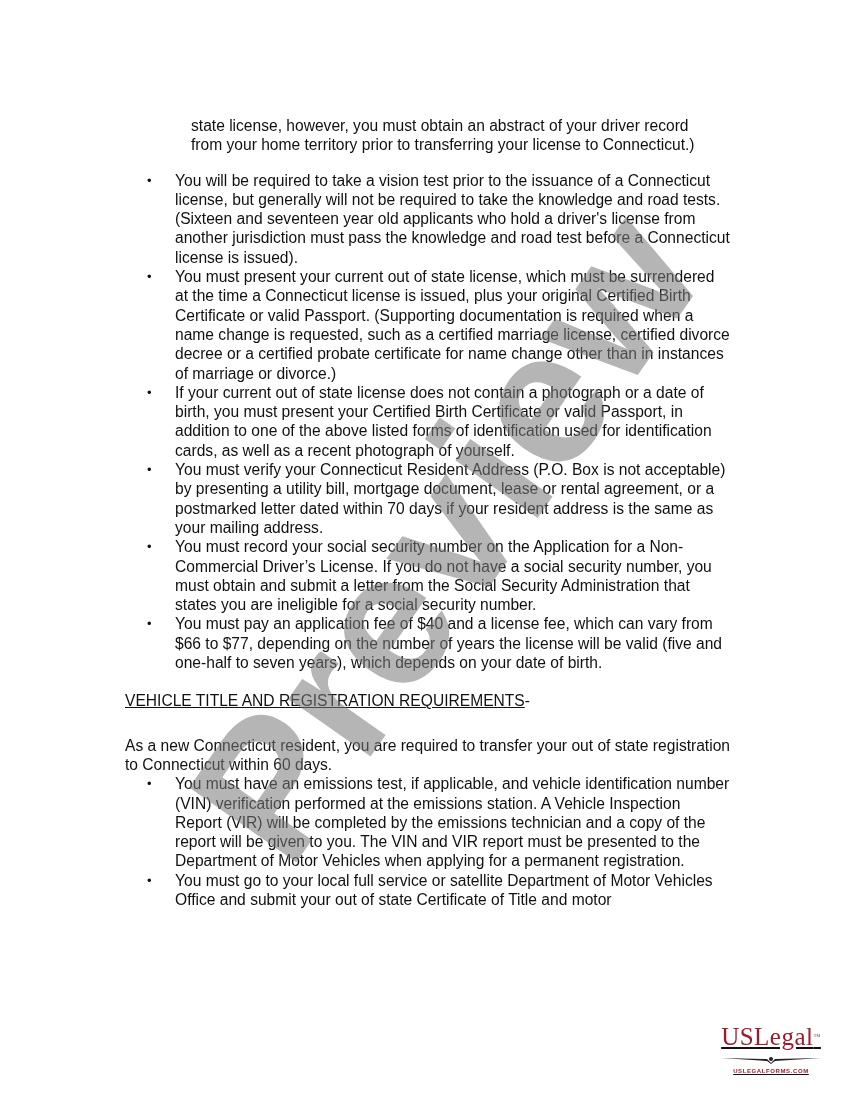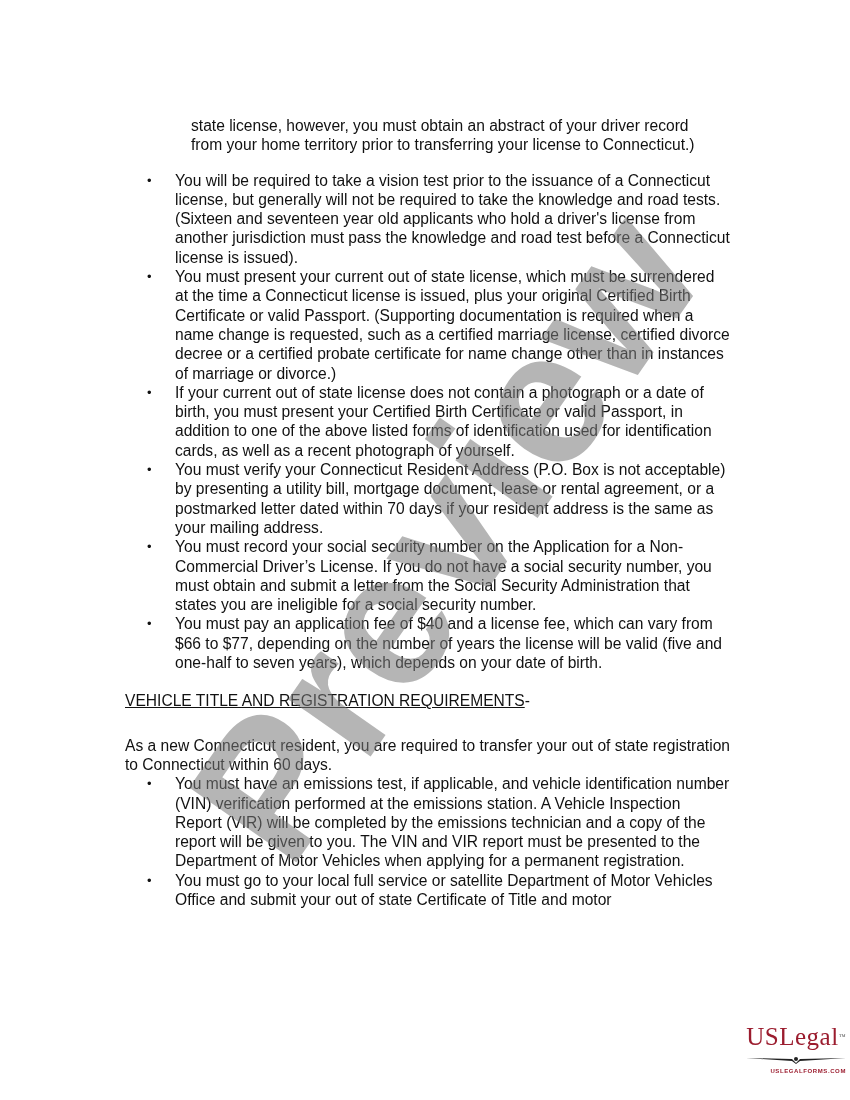--- a/index.html
+++ b/index.html
@@ -11,21 +11,21 @@
     ul.bullets { list-style: none; margin: 0; padding: 0; }
     ul.bullets li { position: relative; padding-left: 50px; margin: 0; }
     ul.bullets li .dot { position: absolute; left: 22px; top: 0; font-size: 13px; }
     .heading { margin-top: 19px; text-decoration: underline; }
     .para { margin-top: 25px; }
     .list2 { margin-top: 19px; }
     .watermark { position: absolute; left: 95px; top: 255px; width: 700px; height: 560px; pointer-events: none; }
     .watermark-text { position: absolute; left: 50%; top: 50%; transform: translate(-50%,-50%) rotate(-55deg);
        font-family: "Liberation Sans", sans-serif; font-weight: bold; font-size: 190px; color: rgba(120,120,120,0.55);
        letter-spacing: 2px; white-space: nowrap; }
-    .logo { position: absolute; left: 726px; top: 1024px; width: 120px; height: 50px; text-align: right; }
+    .logo { position: absolute; left: 711px; top: 1024px; width: 120px; height: 50px; text-align: center; text-decoration: underline; }
     .logo-main { font-family: "Liberation Serif", serif; font-size: 25px; color: #9b1c2e; letter-spacing: 0.5px; line-height: 26px; }
     .logo-tm { font-size: 7px; vertical-align: top; color: #555; }
     .logo-wing { height: 8px; }
     .logo-url { font-size: 6px; color: #9b1c2e; letter-spacing: 0.6px; font-weight: bold; }
   </style>
 </head>
 <body>
 
 <div class="page">
   <div class="text">

